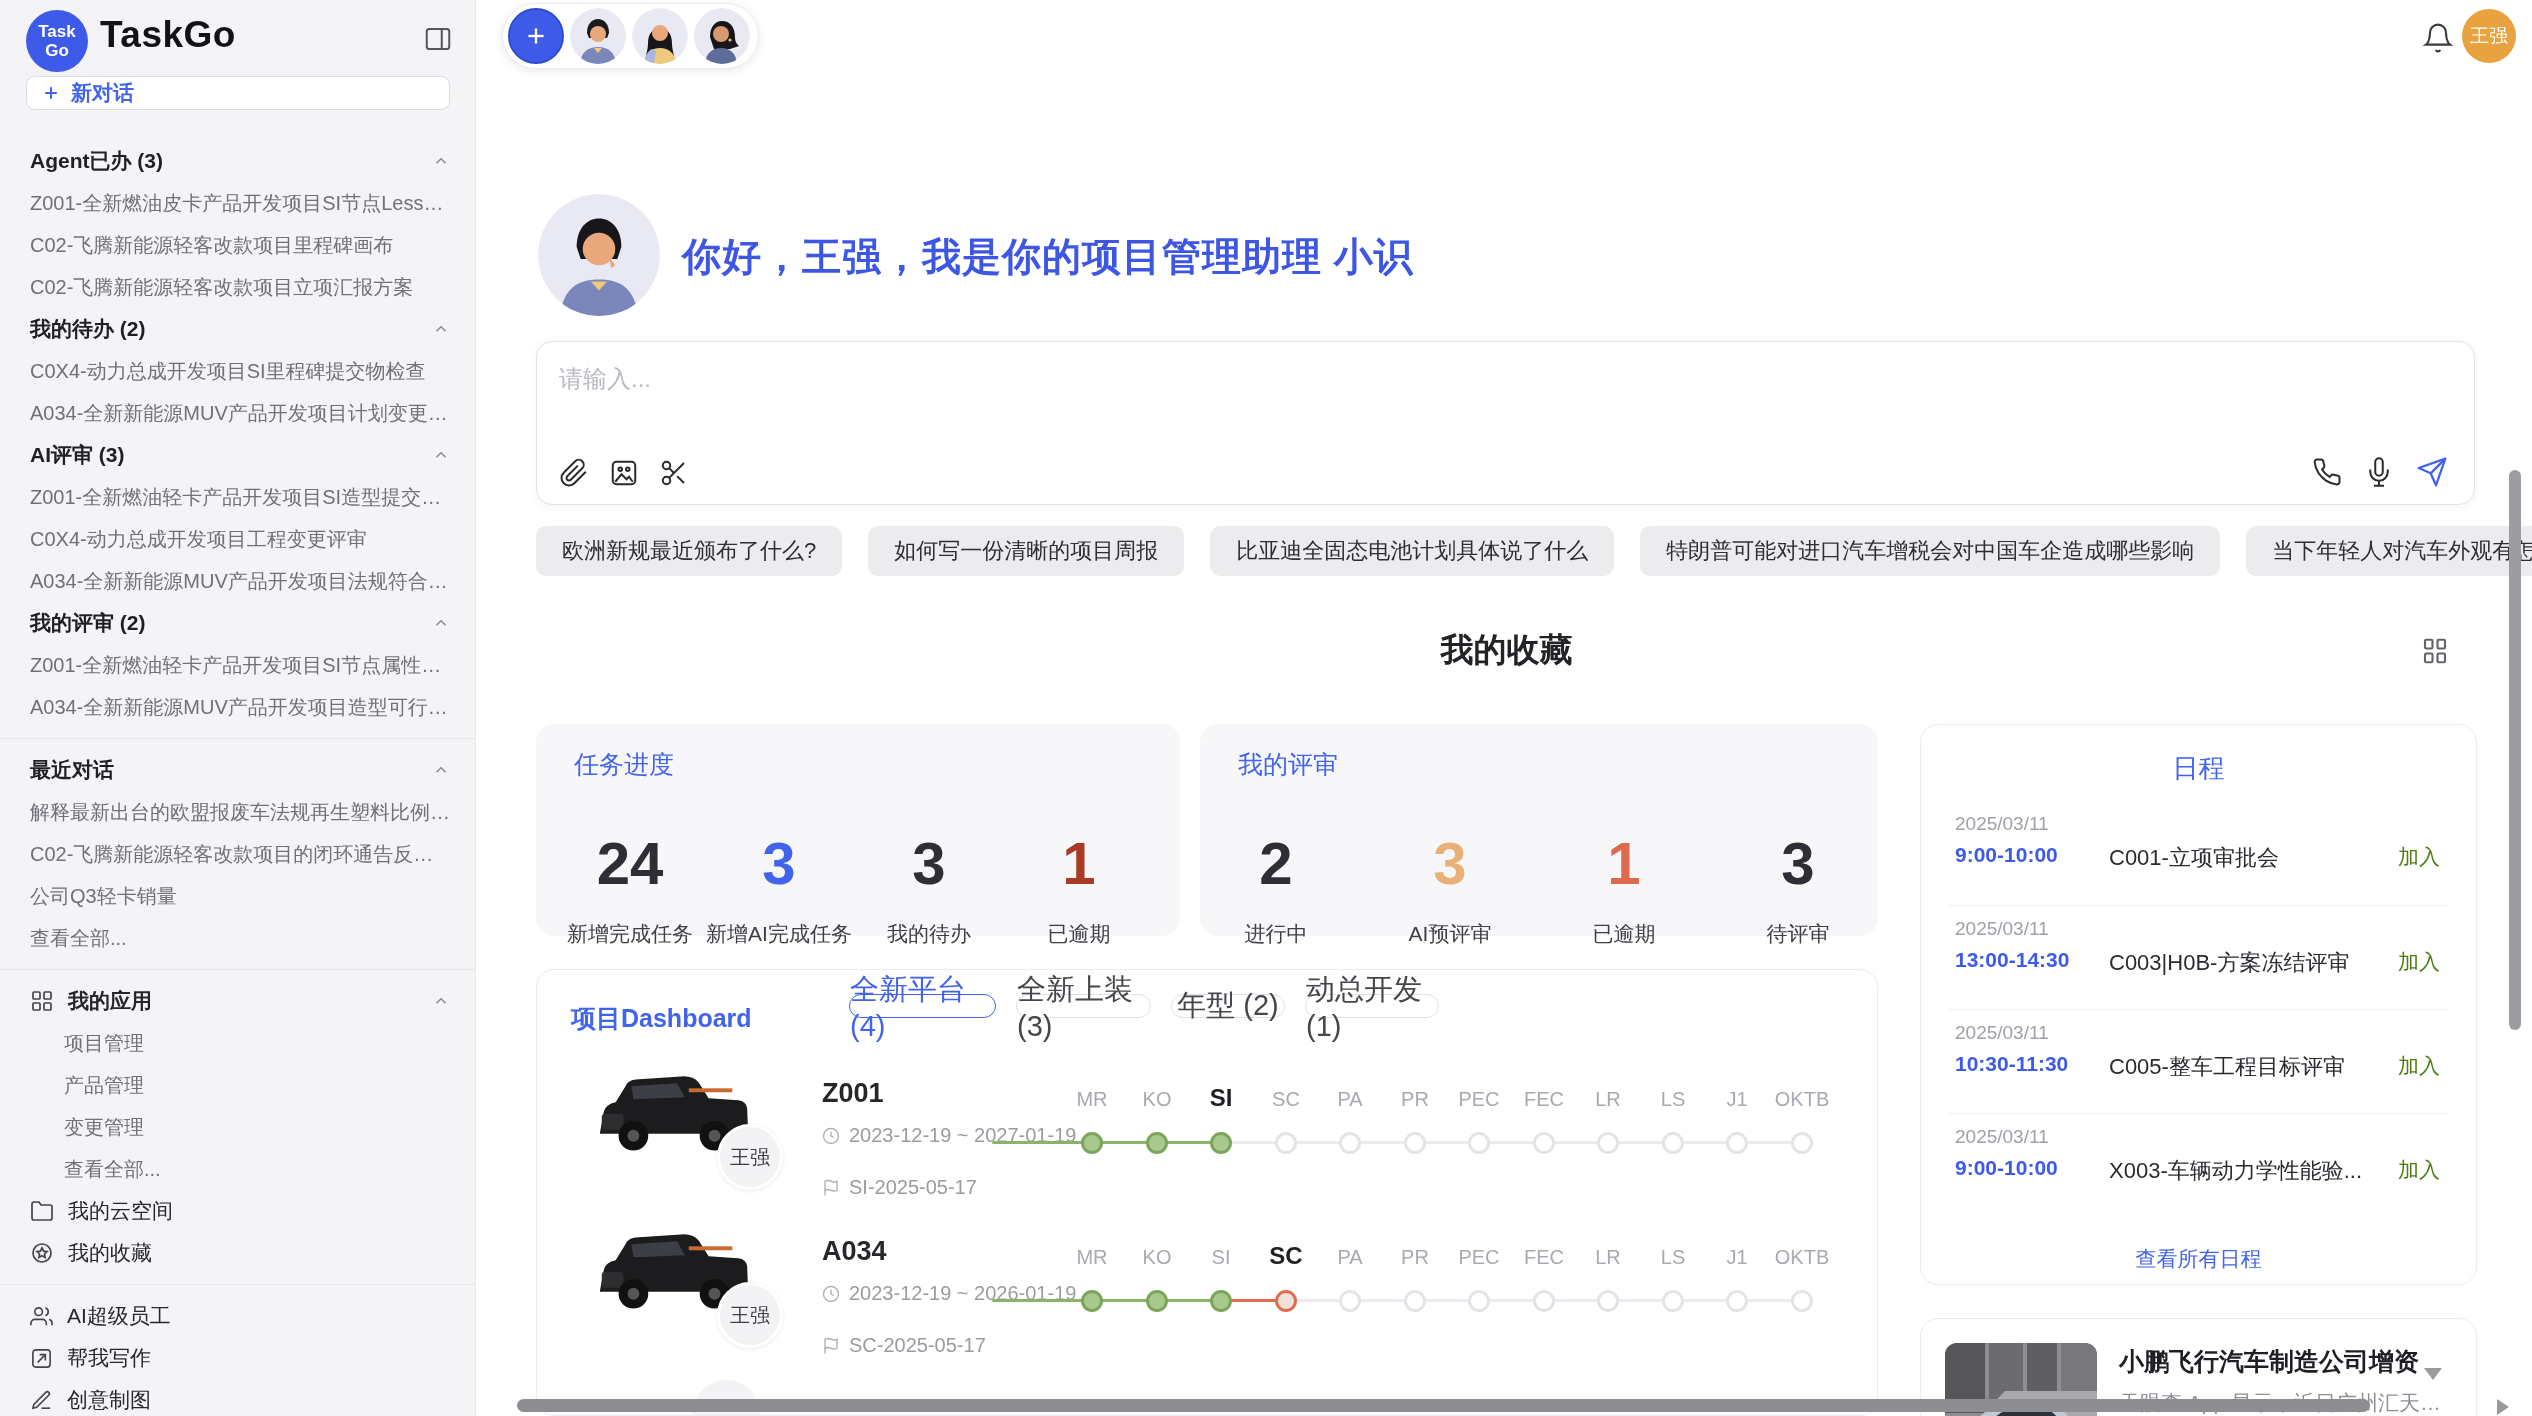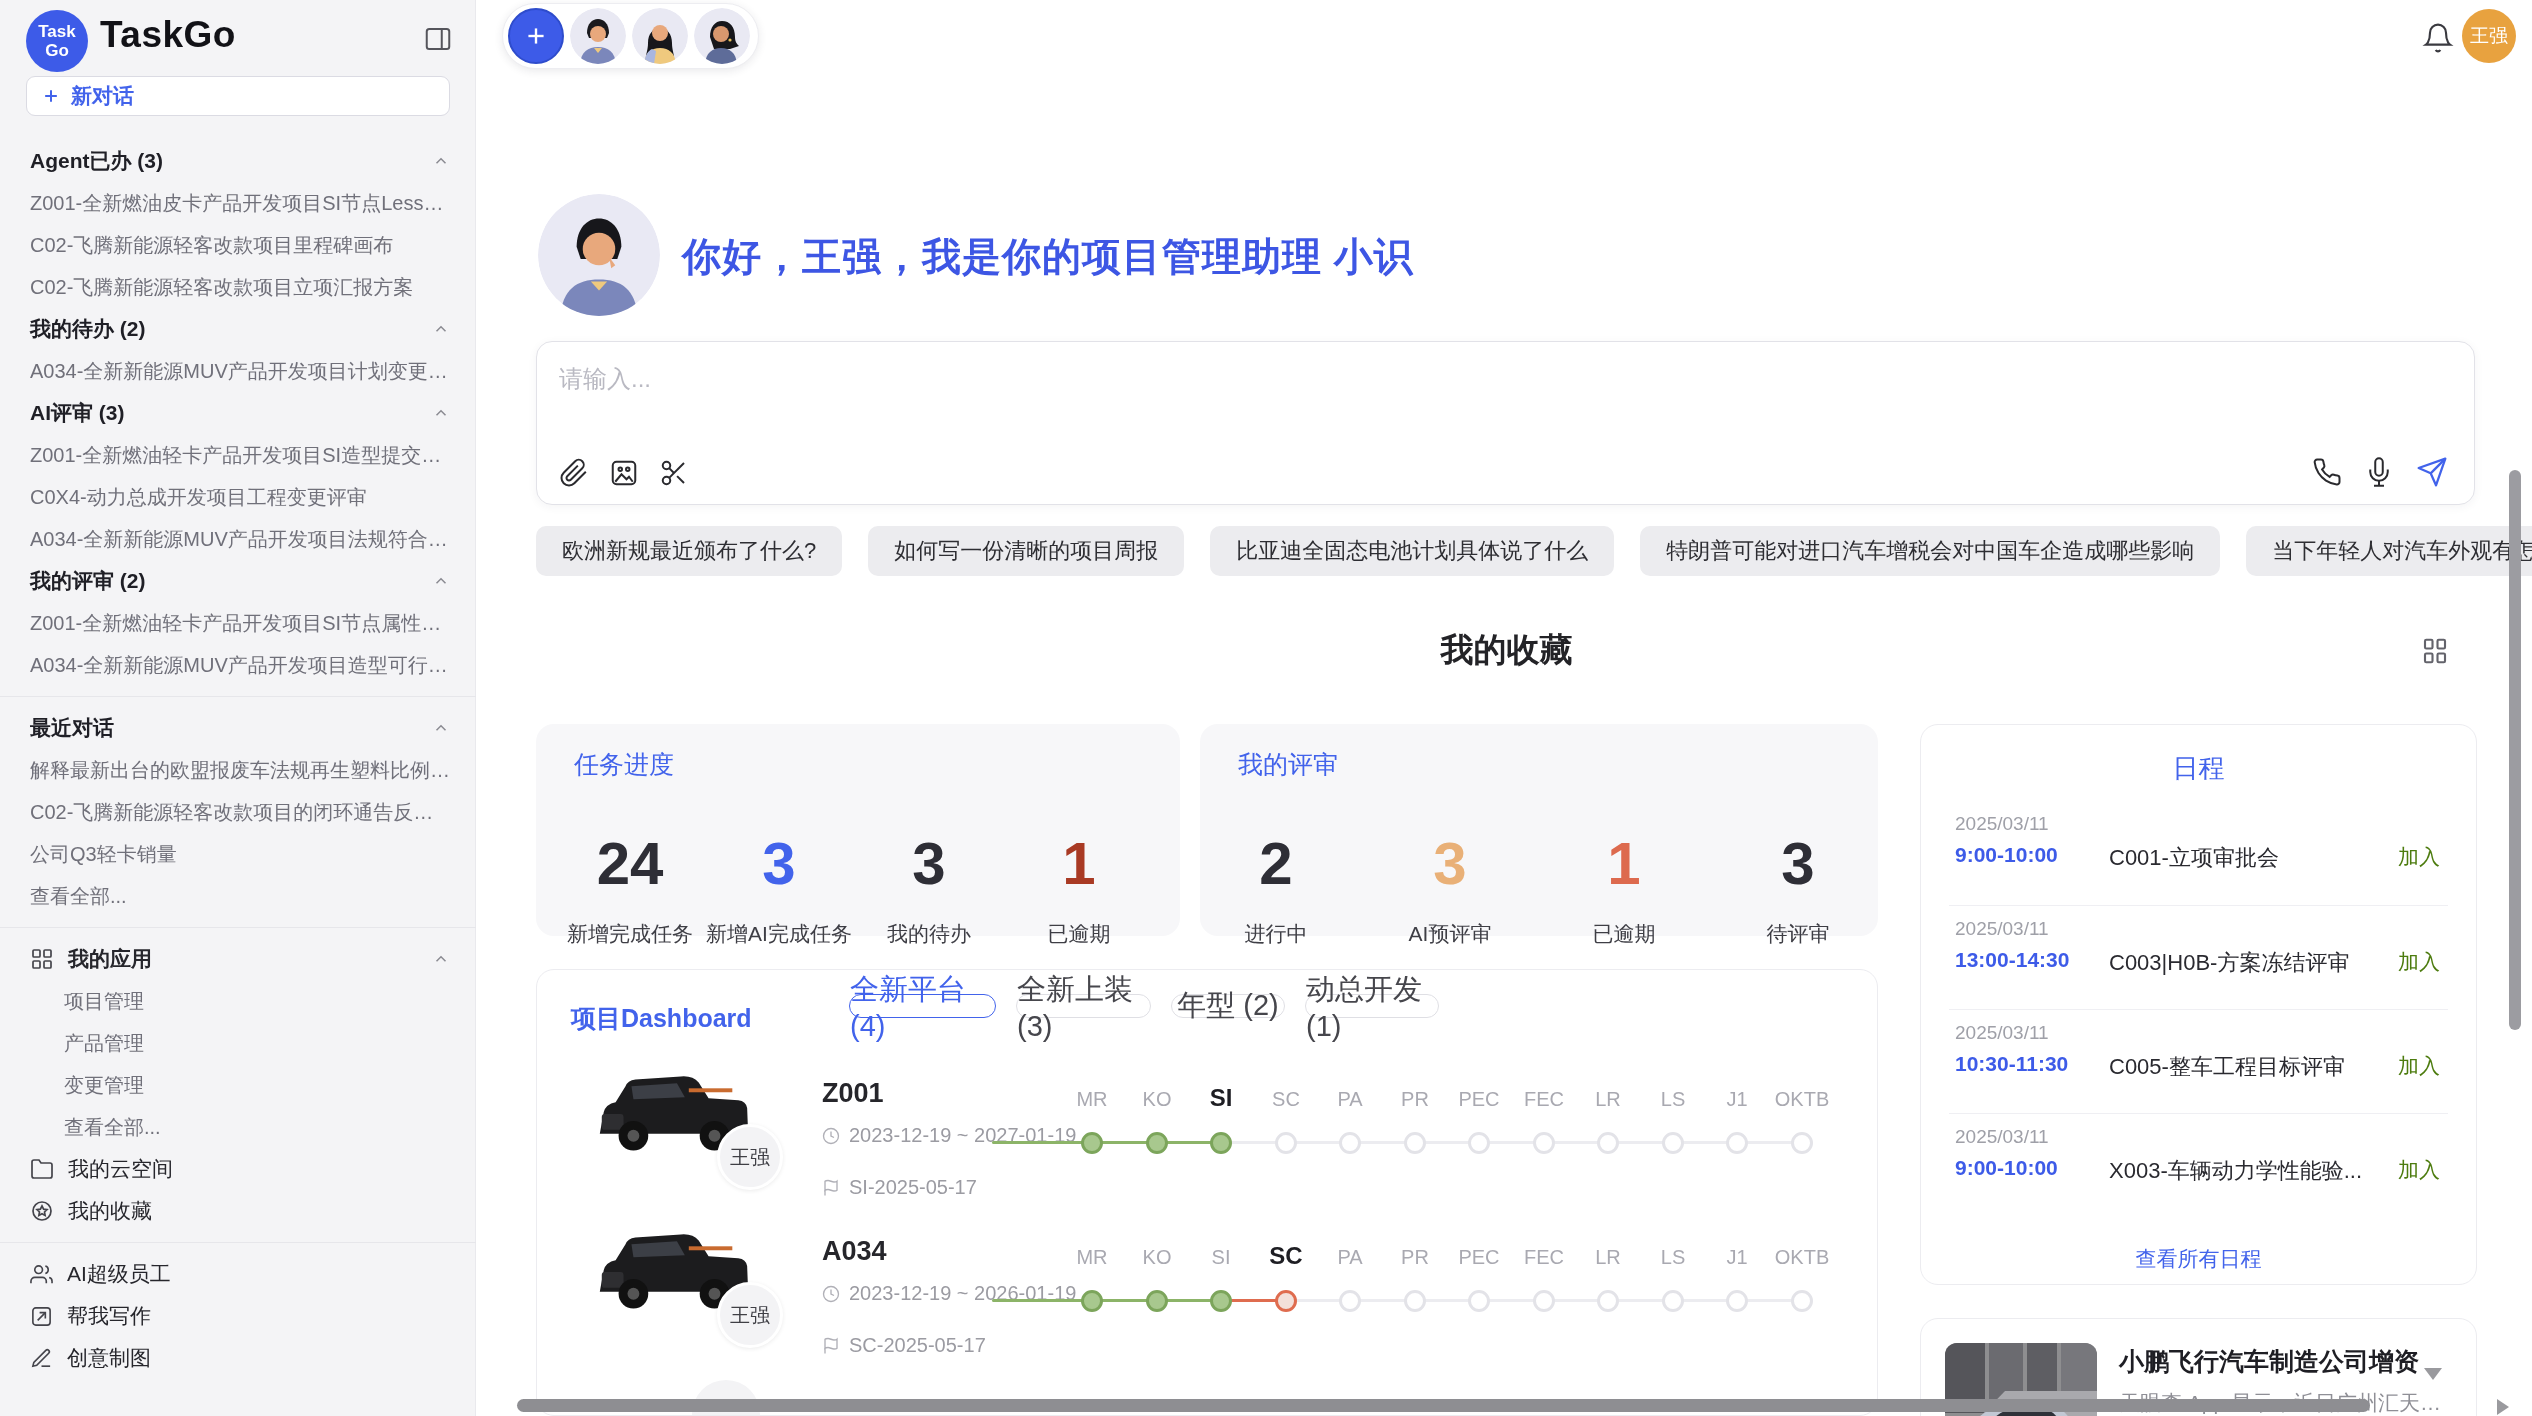--- a/index.html
+++ b/index.html
@@ -9,21 +9,21 @@
   svg{display:block;}
   .ellip{white-space:nowrap;overflow:hidden;text-overflow:ellipsis;}
 
   
   .sidebar{position:absolute;left:0;top:0;width:476px;height:1416px;background:#F4F4F6;border-right:1px solid #E9E9ED;}
   .sb-head{position:relative;height:80px;}
   .logo{position:absolute;left:26px;top:10px;width:62px;height:62px;border-radius:50%;background:#3D5BE8;color:#fff;
     display:flex;flex-direction:column;align-items:center;justify-content:center;font-size:17px;line-height:19px;font-weight:600;}
   .sb-title{position:absolute;left:100px;top:14px;font-size:37px;font-weight:700;color:#121217;letter-spacing:.5px;}
   .panel-icon{position:absolute;right:22px;top:24px;color:#55555c;}
-  .newchat{position:absolute;left:26px;top:76px;width:424px;height:40px;background:#fff;border:1px solid #DBDBE3;border-radius:9px;
+  .newchat{position:absolute;left:26px;top:76px;width:424px;height:34px;background:#fff;border:1px solid #DBDBE3;border-radius:9px;
     display:flex;align-items:center;padding-left:14px;gap:10px;color:#4263EB;font-size:21px;font-weight:600;cursor:pointer;}
   .sb-list{position:absolute;left:0;top:140px;width:476px;}
   .sb-row{height:42px;display:flex;align-items:center;padding:0 26px 0 30px;}
   .sb-group-title{font-size:21px;font-weight:600;color:#1F1F26;justify-content:space-between;}
   .sb-item{font-size:20px;color:#70707A;cursor:pointer;}
   .sb-item span{max-width:420px;}
   .sb-sub{padding-left:64px;}
   .sb-iconrow{gap:14px;font-size:21px;color:#26262C;cursor:pointer;}
   .sb-iconrow .ic{color:#44444b;}
   .sb-div{height:1px;background:#E6E6EA;margin:10px 0;}
@@ -162,20 +162,23 @@
         </div>
 
       <div class="sb-row sb-group-title">
         <span>我的待办 (2)</span>
         <span class="chev">
             <svg width="18" height="18" viewBox="0 0 24 24" fill="none" stroke="currentColor" stroke-width="2">
               <polyline points="18 15 12 9 6 15"></polyline>
             </svg>
           </span>
       </div>
+      <div class="sb-row sb-item">
+          <span class="ellip">C0X4-动力总成开发项目SI里程碑提交物检查</span>
+        </div>
       <div class="sb-row sb-item">
           <span class="ellip">A034-全新新能源MUV产品开发项目计划变更表编写</span>
         </div>
 
       <div class="sb-row sb-group-title">
         <span>AI评审 (3)</span>
         <span class="chev">
             <svg width="18" height="18" viewBox="0 0 24 24" fill="none" stroke="currentColor" stroke-width="2">
               <polyline points="18 15 12 9 6 15"></polyline>
             </svg>

